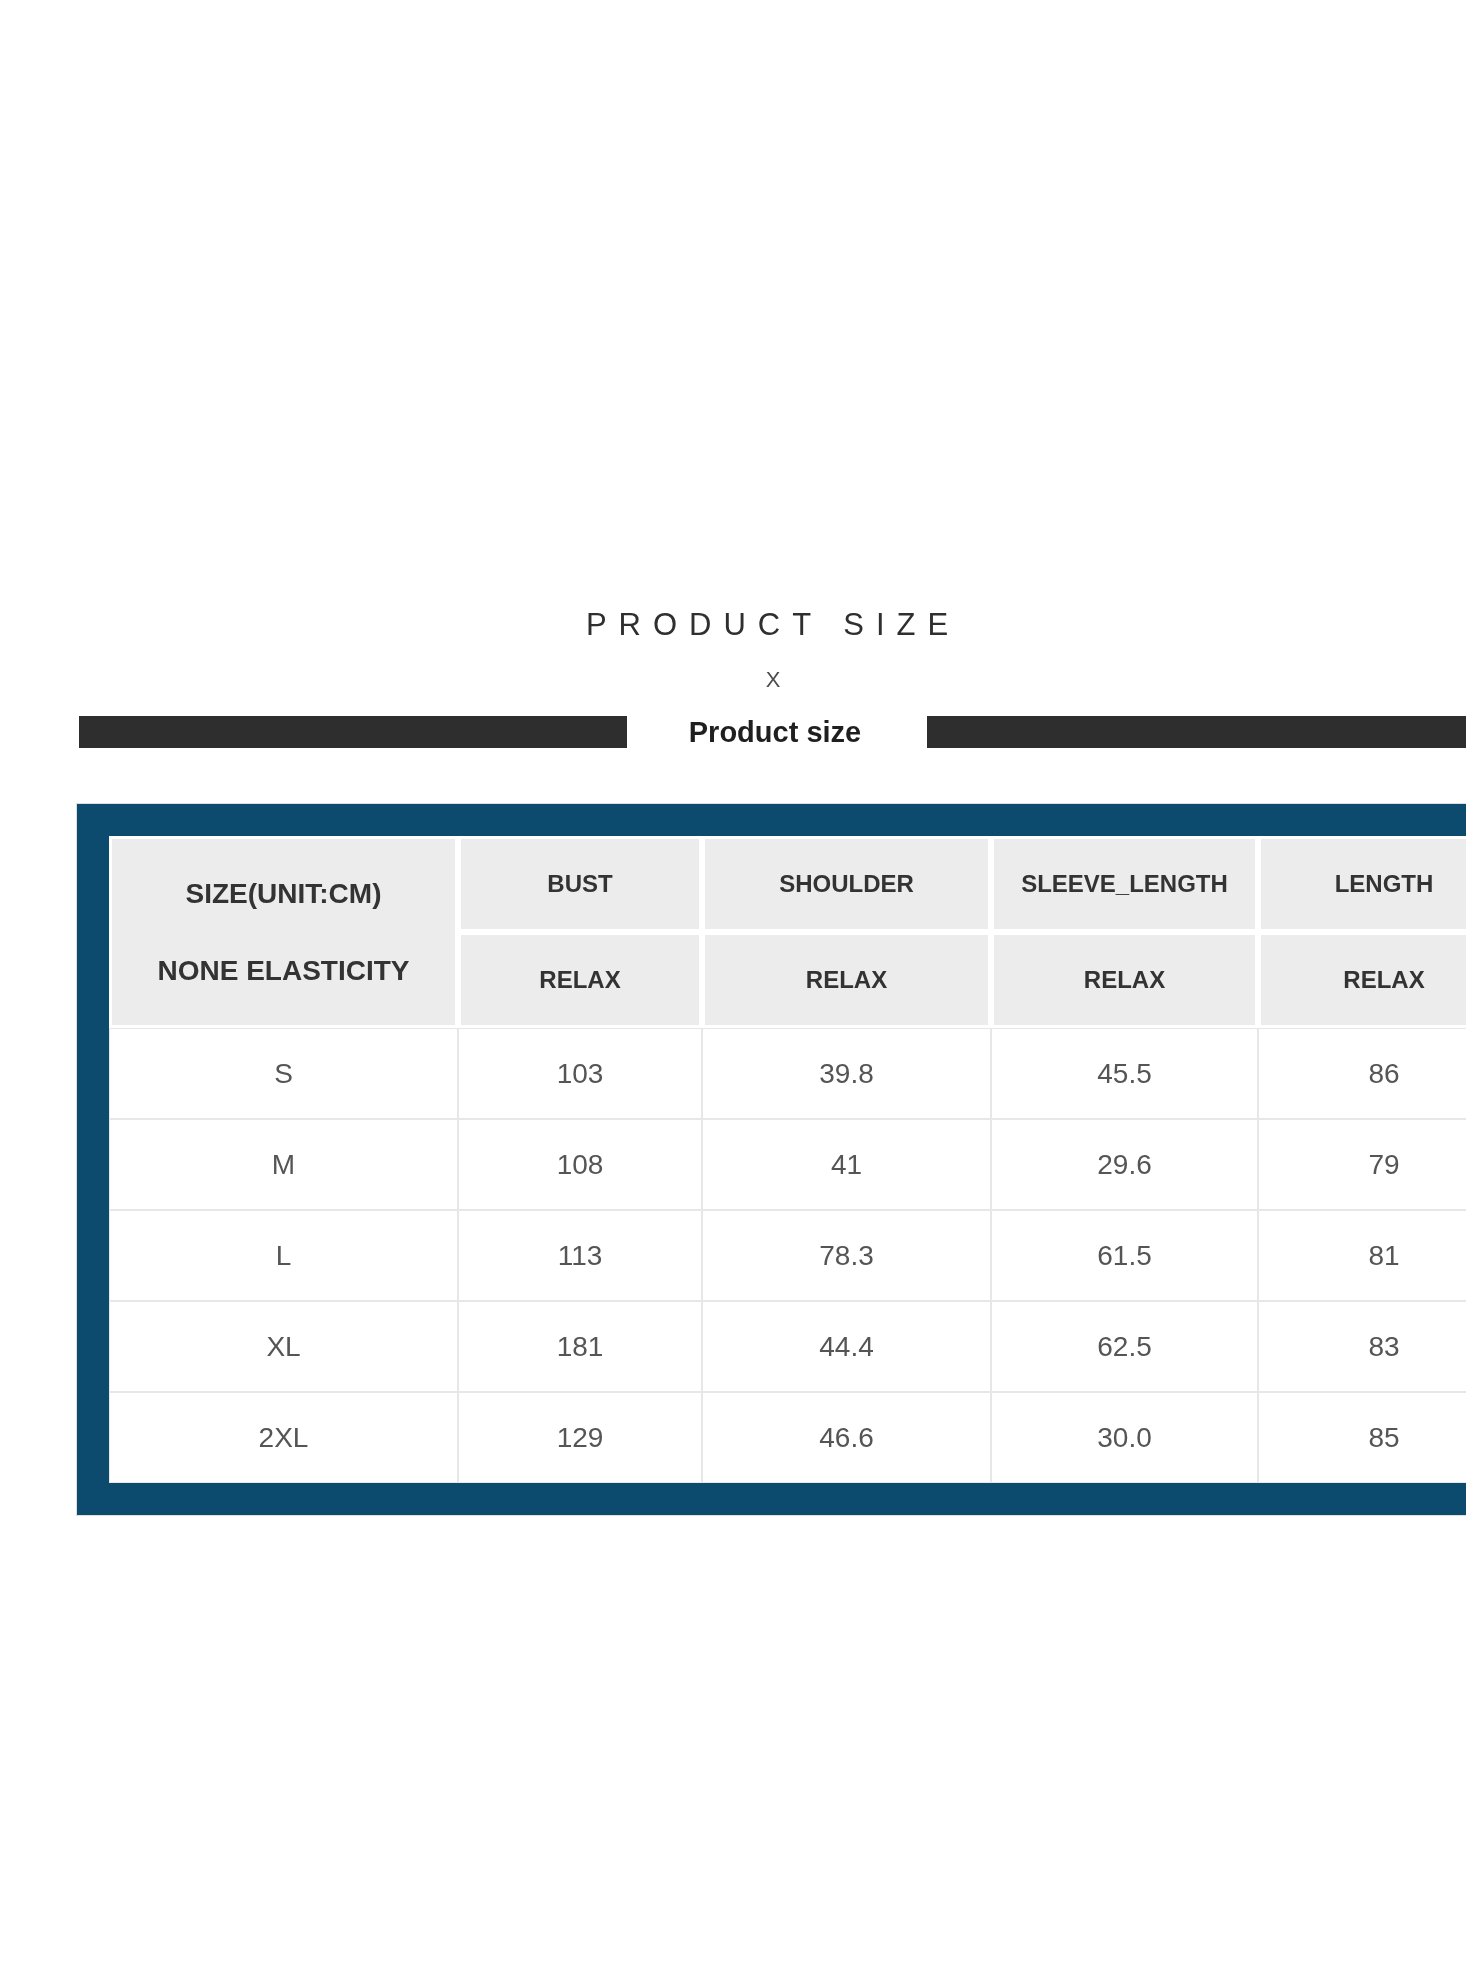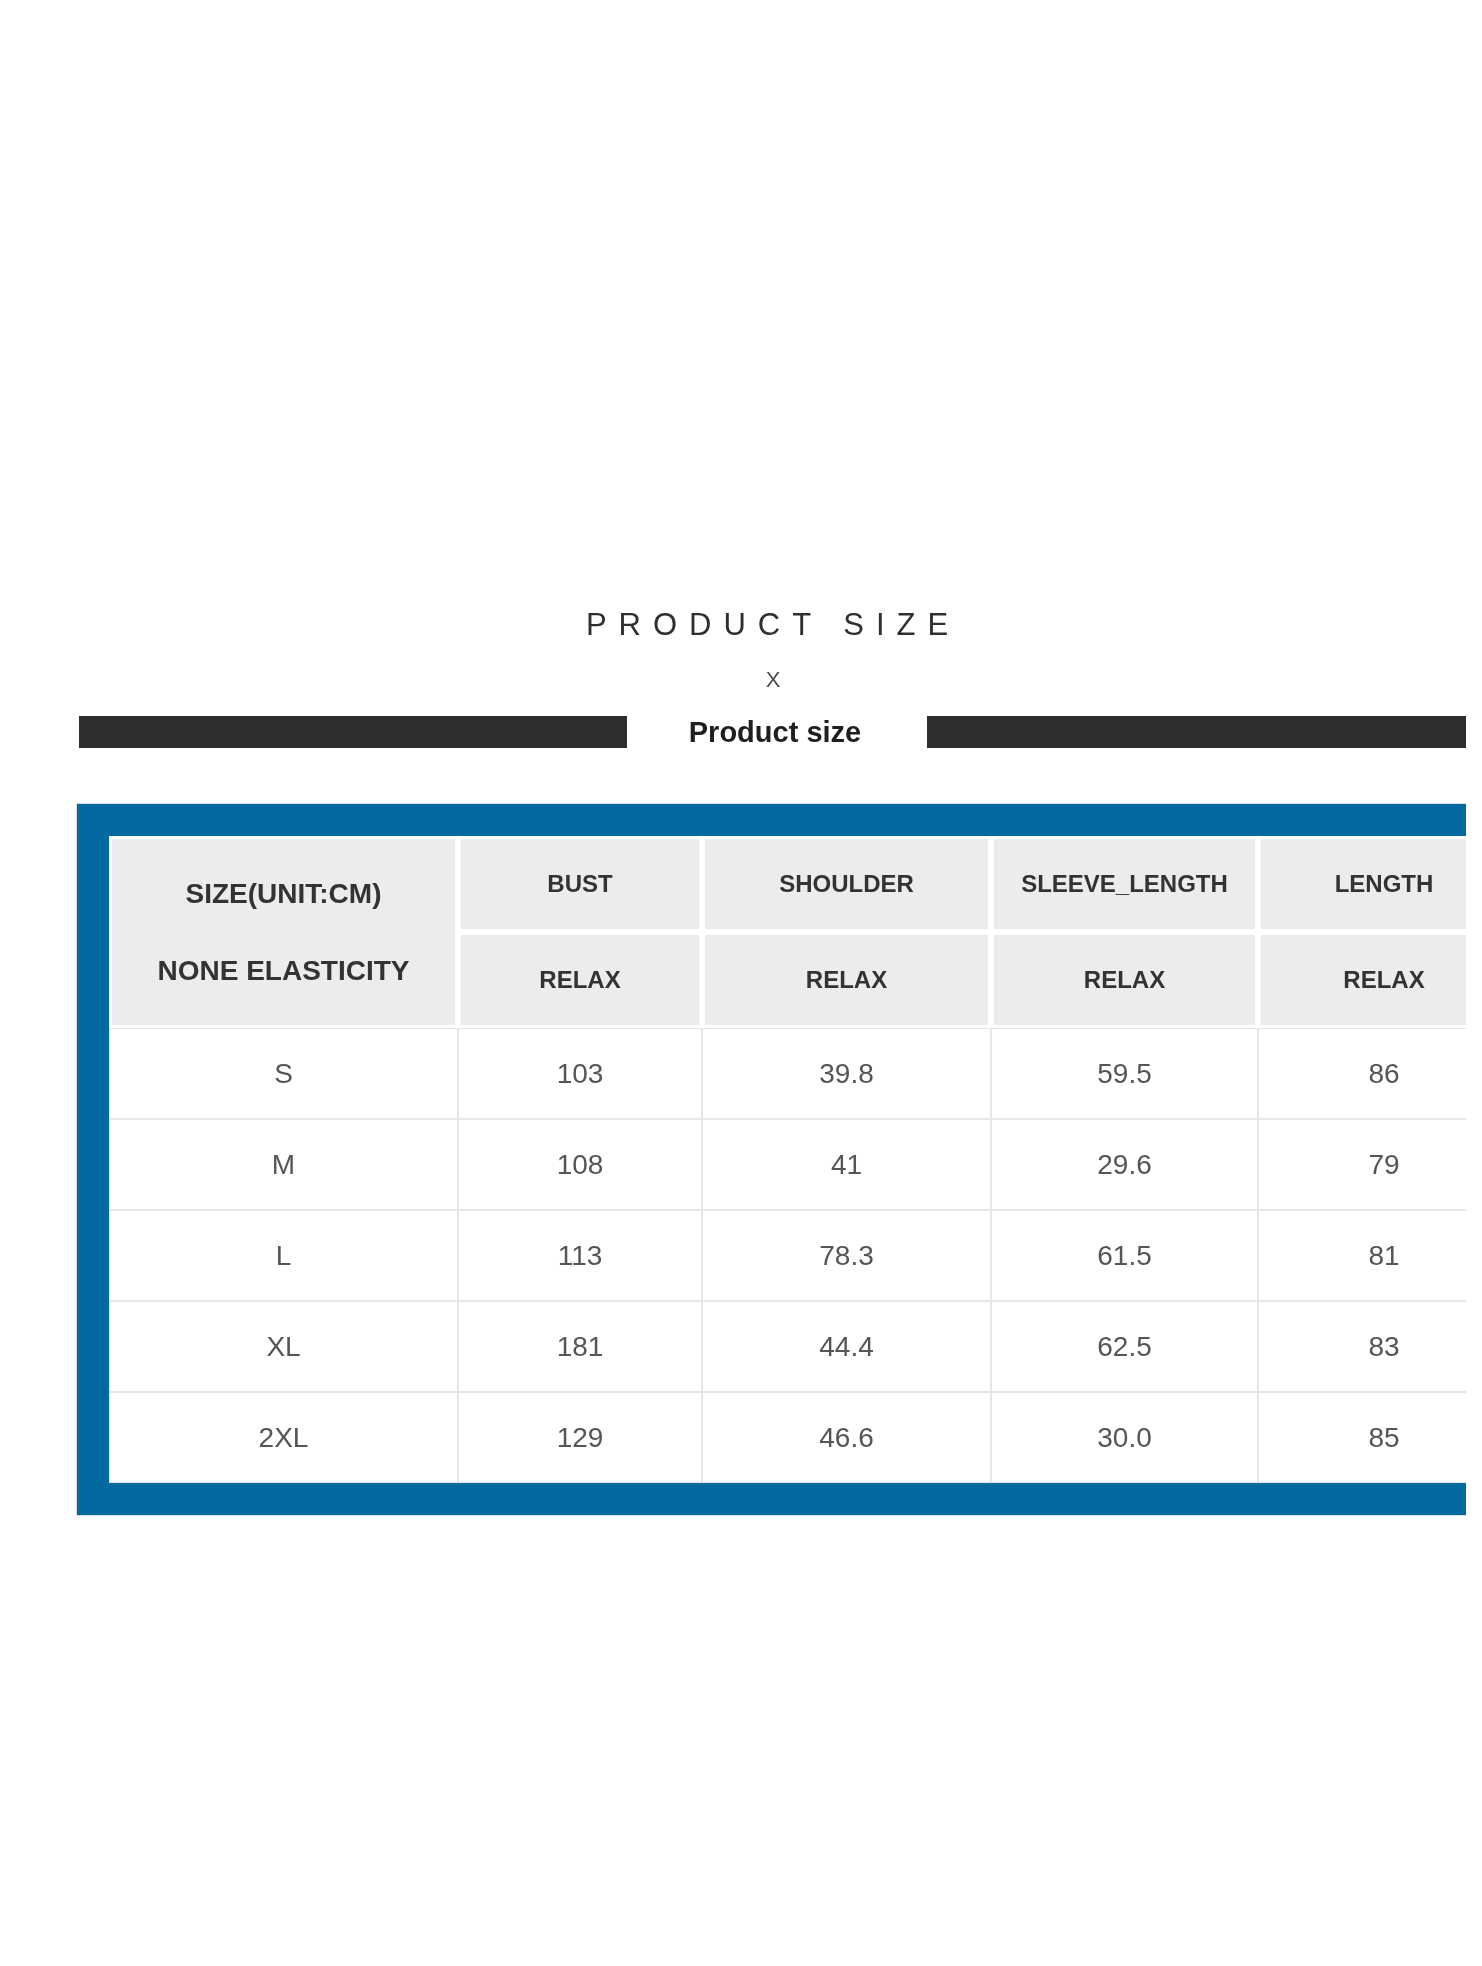--- a/index.html
+++ b/index.html
@@ -60,21 +60,21 @@
     color: #1f1f1f;
     white-space: nowrap;
   }
 
   .table-wrap {
     position: absolute;
     top: 771px;
     left: 44px;
     width: 1403px;
     border: 1px solid #dedede;
-    background: #0369a1;
+    background: #0c4a6e;
   }
   table.size-table {
     border-collapse: separate;
     border-spacing: 0;
     table-layout: fixed;
     width: 1401px;
   }
   .size-table th {
     background: #ececec;
     border: 3px solid #ffffff;
@@ -142,21 +142,21 @@
           <th>RELAX</th>
           <th>RELAX</th>
           <th>RELAX</th>
         </tr>
       </thead>
       <tbody>
         <tr>
           <td>S</td>
           <td>103</td>
           <td>39.8</td>
-          <td>59.5</td>
+          <td>45.5</td>
           <td>86</td>
         </tr>
         <tr>
           <td>M</td>
           <td>108</td>
           <td>41</td>
           <td>29.6</td>
           <td>79</td>
         </tr>
         <tr>

